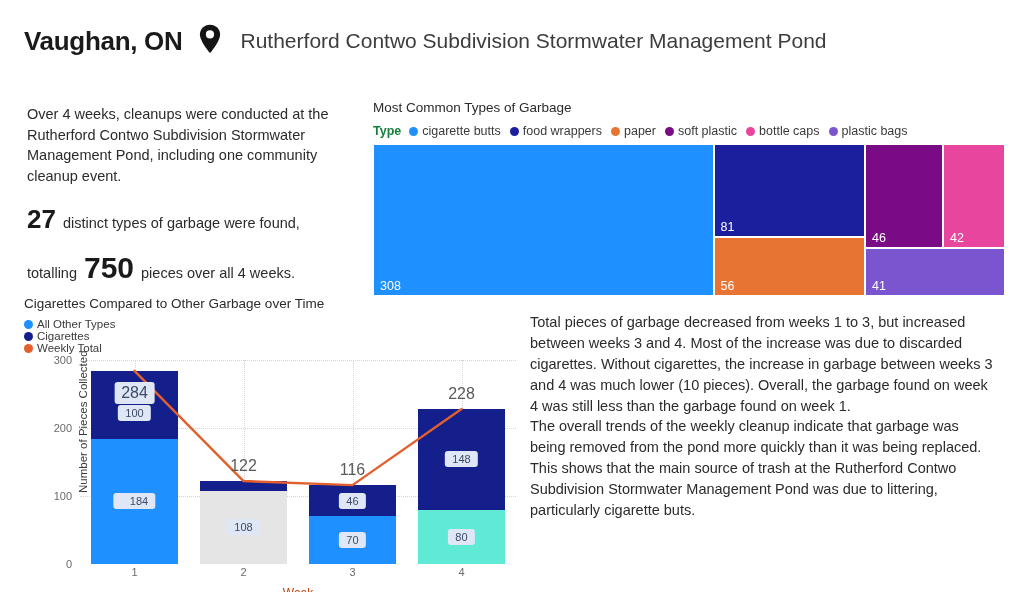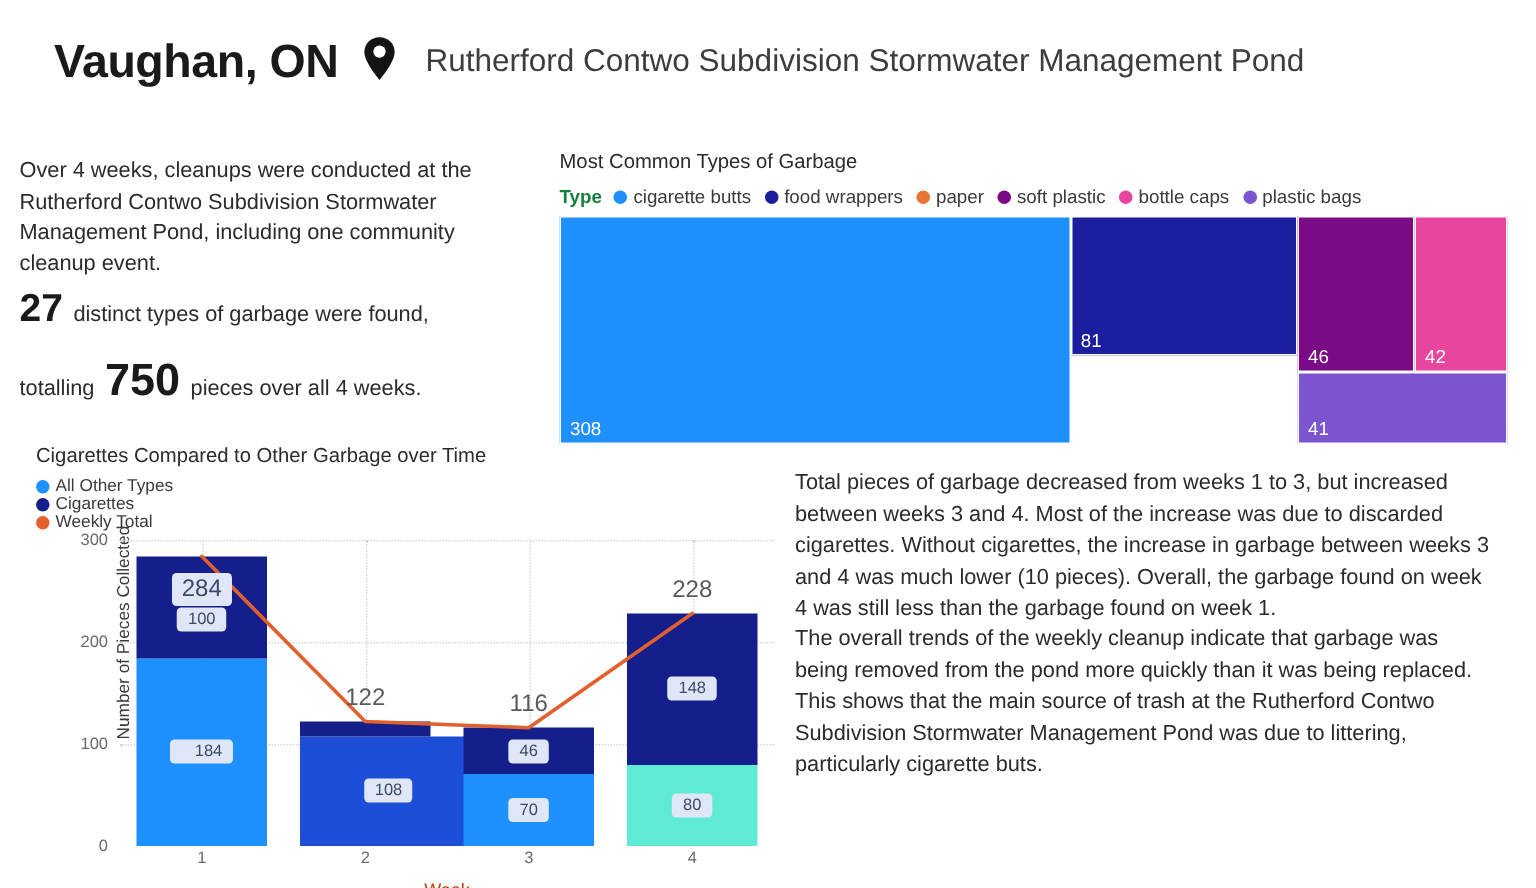--- a/index.html
+++ b/index.html
@@ -18,61 +18,61 @@
 
   
   #header {
     position: absolute;
     left: 0; top: 0;
     width: 1024px; height: 82px;
     display: flex;
     align-items: center;
   }
   #city-title {
-    margin-left: 36px;
-    font-size: 31px;
+    margin-left: 24px;
+    font-size: 26px;
     font-weight: bold;
     letter-spacing: -0.3px;
     color: #1a1a1a;
     white-space: nowrap;
   }
   #pin-icon {
     margin-left: 16px;
     display: block;
   }
   #site-subtitle {
     margin-left: 20px;
     font-size: 21px;
     color: #3d3d3d;
     white-space: nowrap;
     font-weight: 400;
   }
 
   
   #intro-block {
     position: absolute;
-    left: 13px; top: 104px;
+    left: 27px; top: 104px;
     width: 340px;
   }
   #intro-paragraph {
     font-size: 14.5px;
     line-height: 1.42;
     color: #2b2b2b;
     margin: 0;
   }
   #stat-line-1, #stat-line-2 {
     margin: 0;
     color: #2b2b2b;
     font-size: 14.5px;
     line-height: 1.2;
     display: flex;
     align-items: baseline;
     flex-wrap: wrap;
   }
-  #stat-line-1 { margin-top: 4px; }
+  #stat-line-1 { margin-top: 18px; }
   #stat-line-2 { margin-top: 14px; }
   .bignum {
     font-size: 26px;
     font-weight: 600;
     color: #1a1a1a;
   }
   .bignum.xl { font-size: 30px; }
   .stat-text { margin-left: 7px; margin-right: 7px; }
 
   
@@ -322,20 +322,23 @@
         <span>plastic bags</span>
       </span>
     </div>
   <div id="treemap">
       <div class="tm-cell" style="left: 0px; top: 0px; width: 340.5px; height: 152px; background: rgb(30, 144, 255);">
         <span class="tm-value">308</span>
       </div>
       <div class="tm-cell" style="left: 340.5px; top: 0px; width: 151.5px; height: 93px; background: rgb(27, 31, 158);">
         <span class="tm-value">81</span>
       </div>
+      <div class="tm-cell" style="left: 340.5px; top: 93px; width: 151.5px; height: 59px; background: rgb(232, 116, 52);">
+        <span class="tm-value">56</span>
+      </div>
       <div class="tm-cell" style="left: 492px; top: 0px; width: 78px; height: 104px; background: rgb(123, 10, 135);">
         <span class="tm-value">46</span>
       </div>
       <div class="tm-cell" style="left: 570px; top: 0px; width: 62px; height: 104px; background: rgb(232, 69, 159);">
         <span class="tm-value">42</span>
       </div>
       <div class="tm-cell" style="left: 492px; top: 104px; width: 140px; height: 48px; background: rgb(123, 85, 207);">
         <span class="tm-value">41</span>
       </div>
     </div>
@@ -378,21 +381,21 @@
     <div id="bars">
         <div class="bar-group" style="left: 10.9px; width: 87.2px; height: 193.12px;">
           <div class="seg" style="background: rgb(30, 144, 255); height: 125.12px; bottom: 0px;">
             <span class="seg-label" style="top: 50%; padding-left: 16px;">184</span>
           </div>
           <div class="seg" style="background: rgb(20, 31, 140); height: 68px; bottom: 125.12px;">
             <span class="seg-label" style="top: 62%;">100</span>
           </div>
         </div>
         <div class="bar-group" style="left: 119.9px; width: 87.2px; height: 82.96px;">
-          <div class="seg" style="background: #1d4ed8; height: 73.44px; bottom: 0px; padding-left: 31px;">
+          <div class="seg" style="background: #e5e5e5; height: 73.44px; bottom: 0px;">
             <span class="seg-label" style="top: 50%;">108</span>
           </div>
           <div class="seg" style="background: rgb(20, 31, 140); height: 9.52px; bottom: 73.44px;"></div>
         </div>
         <div class="bar-group" style="left: 228.9px; width: 87.2px; height: 78.88px;">
           <div class="seg" style="background: rgb(30, 144, 255); height: 47.6px; bottom: 0px;">
             <span class="seg-label" style="top: 50%;">70</span>
           </div>
           <div class="seg" style="background: rgb(20, 31, 140); height: 31.28px; bottom: 47.6px;">
             <span class="seg-label" style="top: 50%;">46</span>

